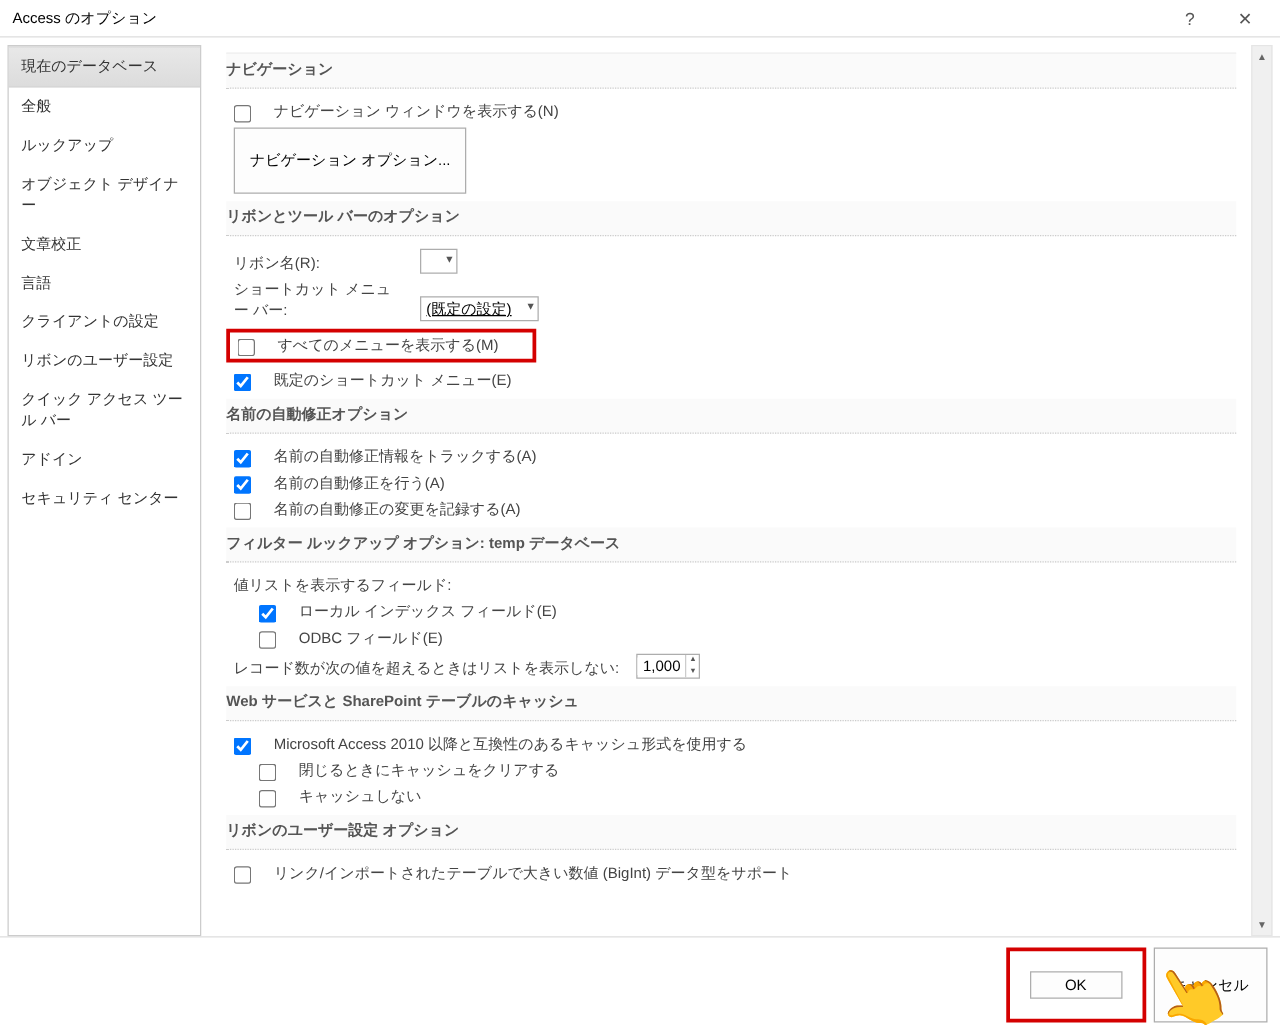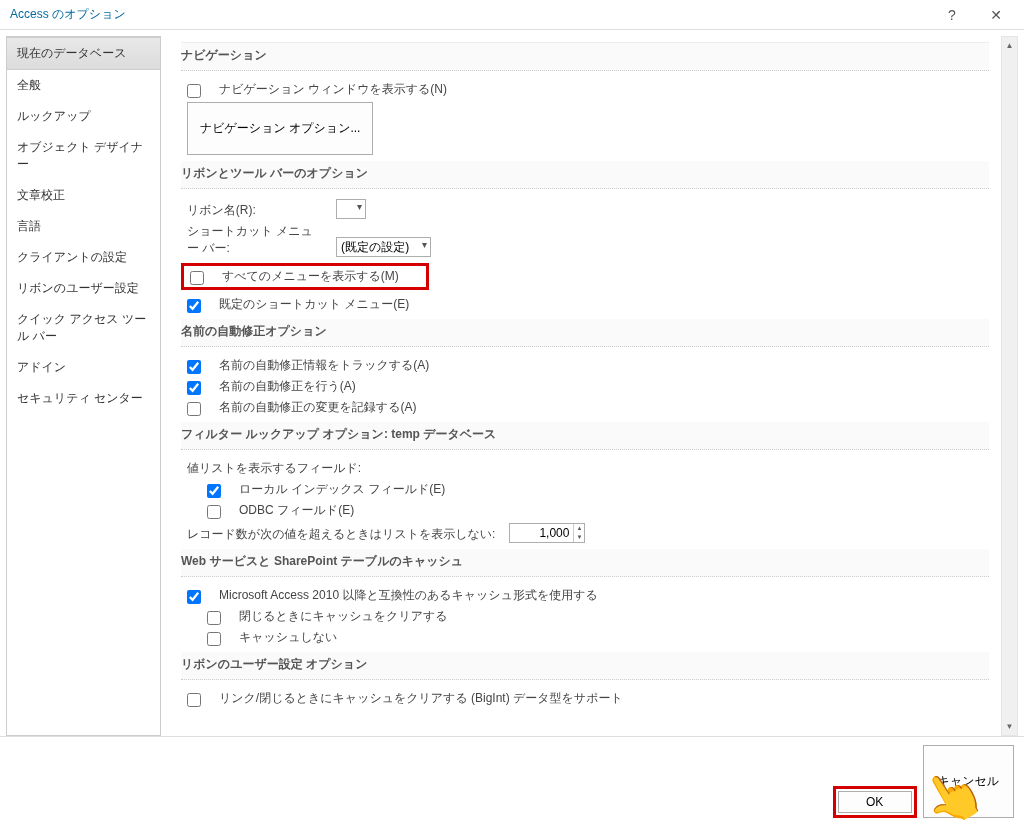--- a/index.html
+++ b/index.html
@@ -21,21 +21,21 @@
     .titlebar {
       height: 30px;
       border-bottom: 1px solid #ddd;
       display: flex;
       align-items: center;
       padding: 0 6px 0 10px;
       background: #fff;
     }
     .titlebar .title {
       flex: 1;
-      color: #0369a1;
+      color: #000000;
     }
     .titlebar .controls {
       display: flex;
       gap: 0;
     }
     .titlebar .controls button {
       width: 44px;
       height: 28px;
       border: none;
       background: none;
@@ -145,20 +145,21 @@
     }
     select, .select-like {
       border: 1px solid #adadad;
       background: #fff;
       font-family: inherit;
       font-size: 12px;
       padding: 1px 14px 1px 4px;
       height: 20px;
       appearance: none;
       position: relative;
+      text-decoration: underline;
     }
     .select-wrap {
       position: relative;
       display: inline-block;
     }
     .select-wrap::after {
       content: '▾';
       position: absolute;
       right: 4px;
       top: 2px;
@@ -172,21 +173,20 @@
       border: 1px solid #adadad;
       height: 20px;
     }
     .spinner input {
       border: none;
       width: 38px;
       padding: 0 4px;
       font-family: inherit;
       font-size: 12px;
       outline: none;
-      margin-left: 25px;
     }
     .spinner .spin-btns {
       display: flex;
       flex-direction: column;
       border-left: 1px solid #ccc;
     }
     .spinner .spin-btns span {
       font-size: 6px;
       line-height: 9px;
       padding: 0 2px;
@@ -204,23 +204,22 @@
     
     .footer {
       border-top: 1px solid #ddd;
       padding: 8px 10px;
       display: flex;
       justify-content: flex-end;
       gap: 6px;
     }
     .ok-highlight {
       border: 3px solid #d40000;
-      padding: 2px;
+      padding: 16px;
       display: inline-block;
-      margin-top: 41px;
     }
     .btn.footer-btn {
       min-width: 74px;
       padding: 3px 14px;
     }
 
     
     .pointer-hand {
       position: absolute;
       right: 40px;
@@ -338,21 +337,21 @@
             <label>閉じるときにキャッシュをクリアする</label>
           </div>
         <div class="row indent">
             <input type="checkbox" style="">
             <label>キャッシュしない</label>
           </div>
 
         <div class="section-header">リボンのユーザー設定 オプション</div>
         <div class="row">
             <input type="checkbox" style="">
-            <label>リンク/閉じるときにキャッシュをクリアする (BigInt) データ型をサポート</label>
+            <label>リンク/インポートされたテーブルで大きい数値 (BigInt) データ型をサポート</label>
           </div>
 
       </div>
 
       <div class="vscrollbar">
         <div class="arrow">▲</div>
         <div class="arrow">▼</div>
       </div>
     </div>
   </div>

